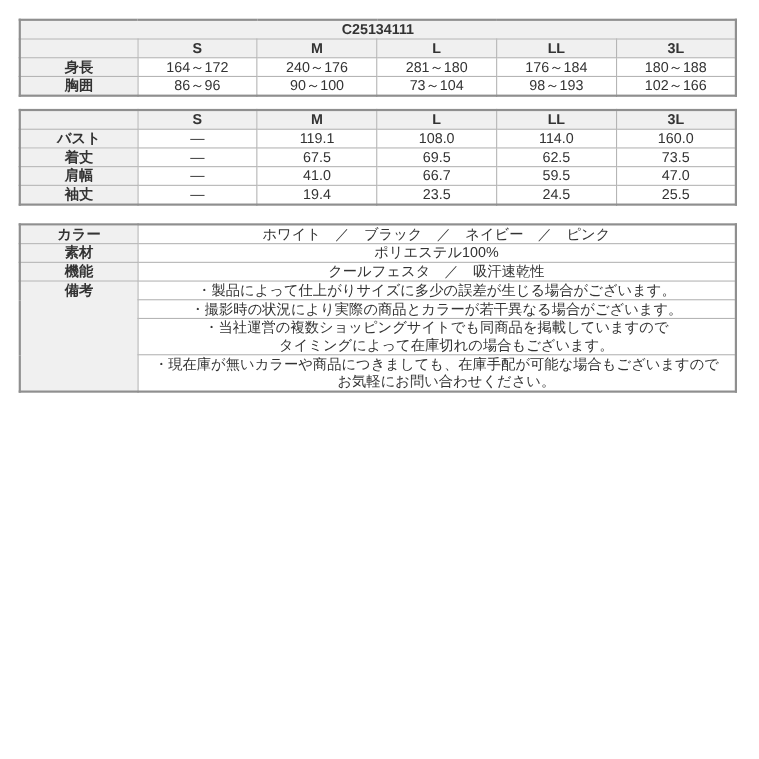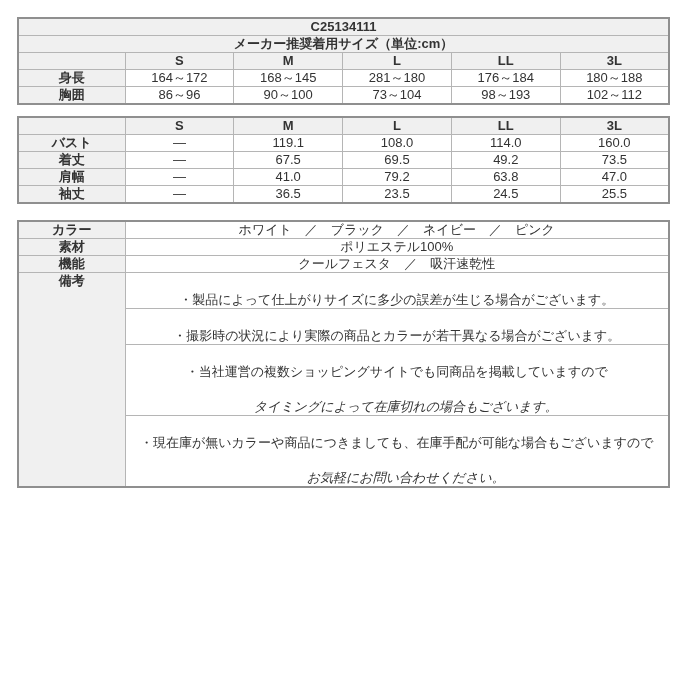--- a/index.html
+++ b/index.html
@@ -47,69 +47,65 @@
   td.note {
     text-align: left;
     padding: 1px 6px;
     font-weight: normal;
     white-space: normal;
     vertical-align: top;
   }
   td.note div {
     white-space: nowrap;
     line-height: 16px;
-    margin-top: 19px;
-  }
-  td.note div.cont { padding-left: 18px; font-style: italic; }
+  }
+  td.note div.cont { padding-left: 18px; }
   td.remarks-label { vertical-align: top; }
 </style>
 </head>
 <body>
 
 <div class="page">
 
   <table class="grid t1">
     <colgroup>
         <col class="c-label">
         <col>
         <col>
         <col>
         <col>
         <col>
       </colgroup>
     <tbody>
       <tr>
         <td colspan="6" class="hdr">C25134111</td>
-      </tr>
-      <tr>
-        <td colspan="6" class="hdr">メーカー推奨着用サイズ（単位:cm）</td>
       </tr>
       <tr>
         <td class="hdr"></td>
         <td class="hdr">S</td>
         <td class="hdr">M</td>
         <td class="hdr">L</td>
         <td class="hdr">LL</td>
         <td class="hdr">3L</td>
       </tr>
       <tr>
         <td class="hdr">身長</td>
         <td>164～172</td>
-        <td>168～145</td>
+        <td>240～176</td>
         <td>281～180</td>
         <td>176～184</td>
         <td>180～188</td>
       </tr>
       <tr>
         <td class="hdr">胸囲</td>
         <td>86～96</td>
         <td>90～100</td>
         <td>73～104</td>
         <td>98～193</td>
-        <td>102～112</td>
+        <td>102～166</td>
       </tr>
     </tbody>
   </table>
 
   <table class="grid t2">
     <colgroup>
         <col class="c-label">
         <col>
         <col>
         <col>
@@ -131,35 +127,35 @@
         <td>119.1</td>
         <td>108.0</td>
         <td>114.0</td>
         <td>160.0</td>
       </tr>
       <tr>
         <td class="hdr">着丈</td>
         <td>―</td>
         <td>67.5</td>
         <td>69.5</td>
-        <td>49.2</td>
+        <td>62.5</td>
         <td>73.5</td>
       </tr>
       <tr>
         <td class="hdr">肩幅</td>
         <td>―</td>
         <td>41.0</td>
-        <td>79.2</td>
-        <td>63.8</td>
+        <td>66.7</td>
+        <td>59.5</td>
         <td>47.0</td>
       </tr>
       <tr>
         <td class="hdr">袖丈</td>
         <td>―</td>
-        <td>36.5</td>
+        <td>19.4</td>
         <td>23.5</td>
         <td>24.5</td>
         <td>25.5</td>
       </tr>
     </tbody>
   </table>
 
   <table class="grid t3">
     <colgroup>
         <col class="c-label">

